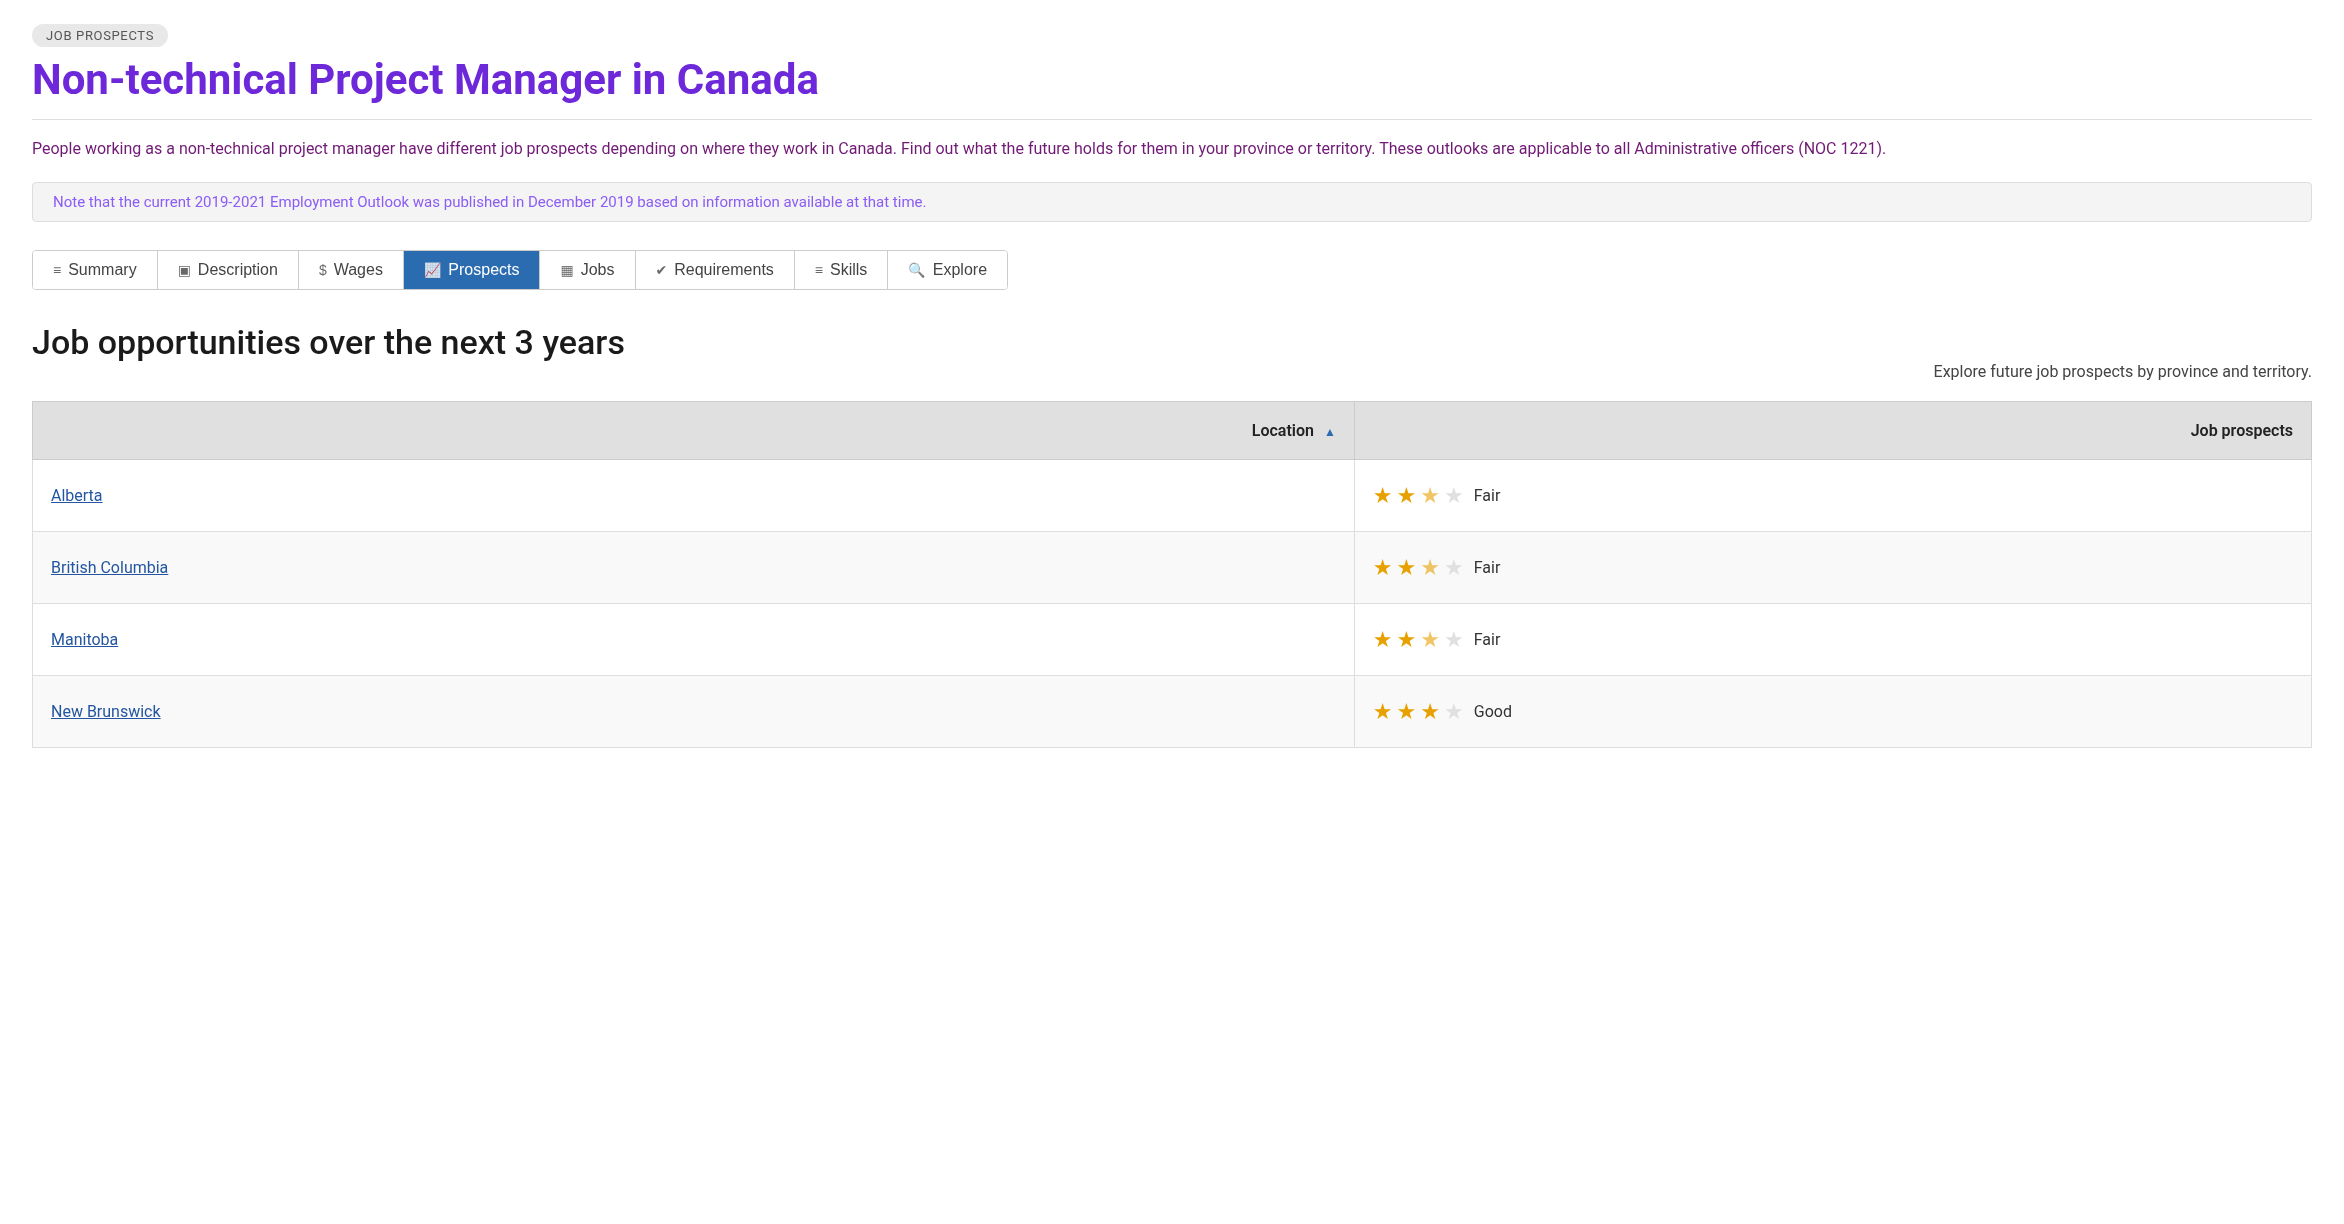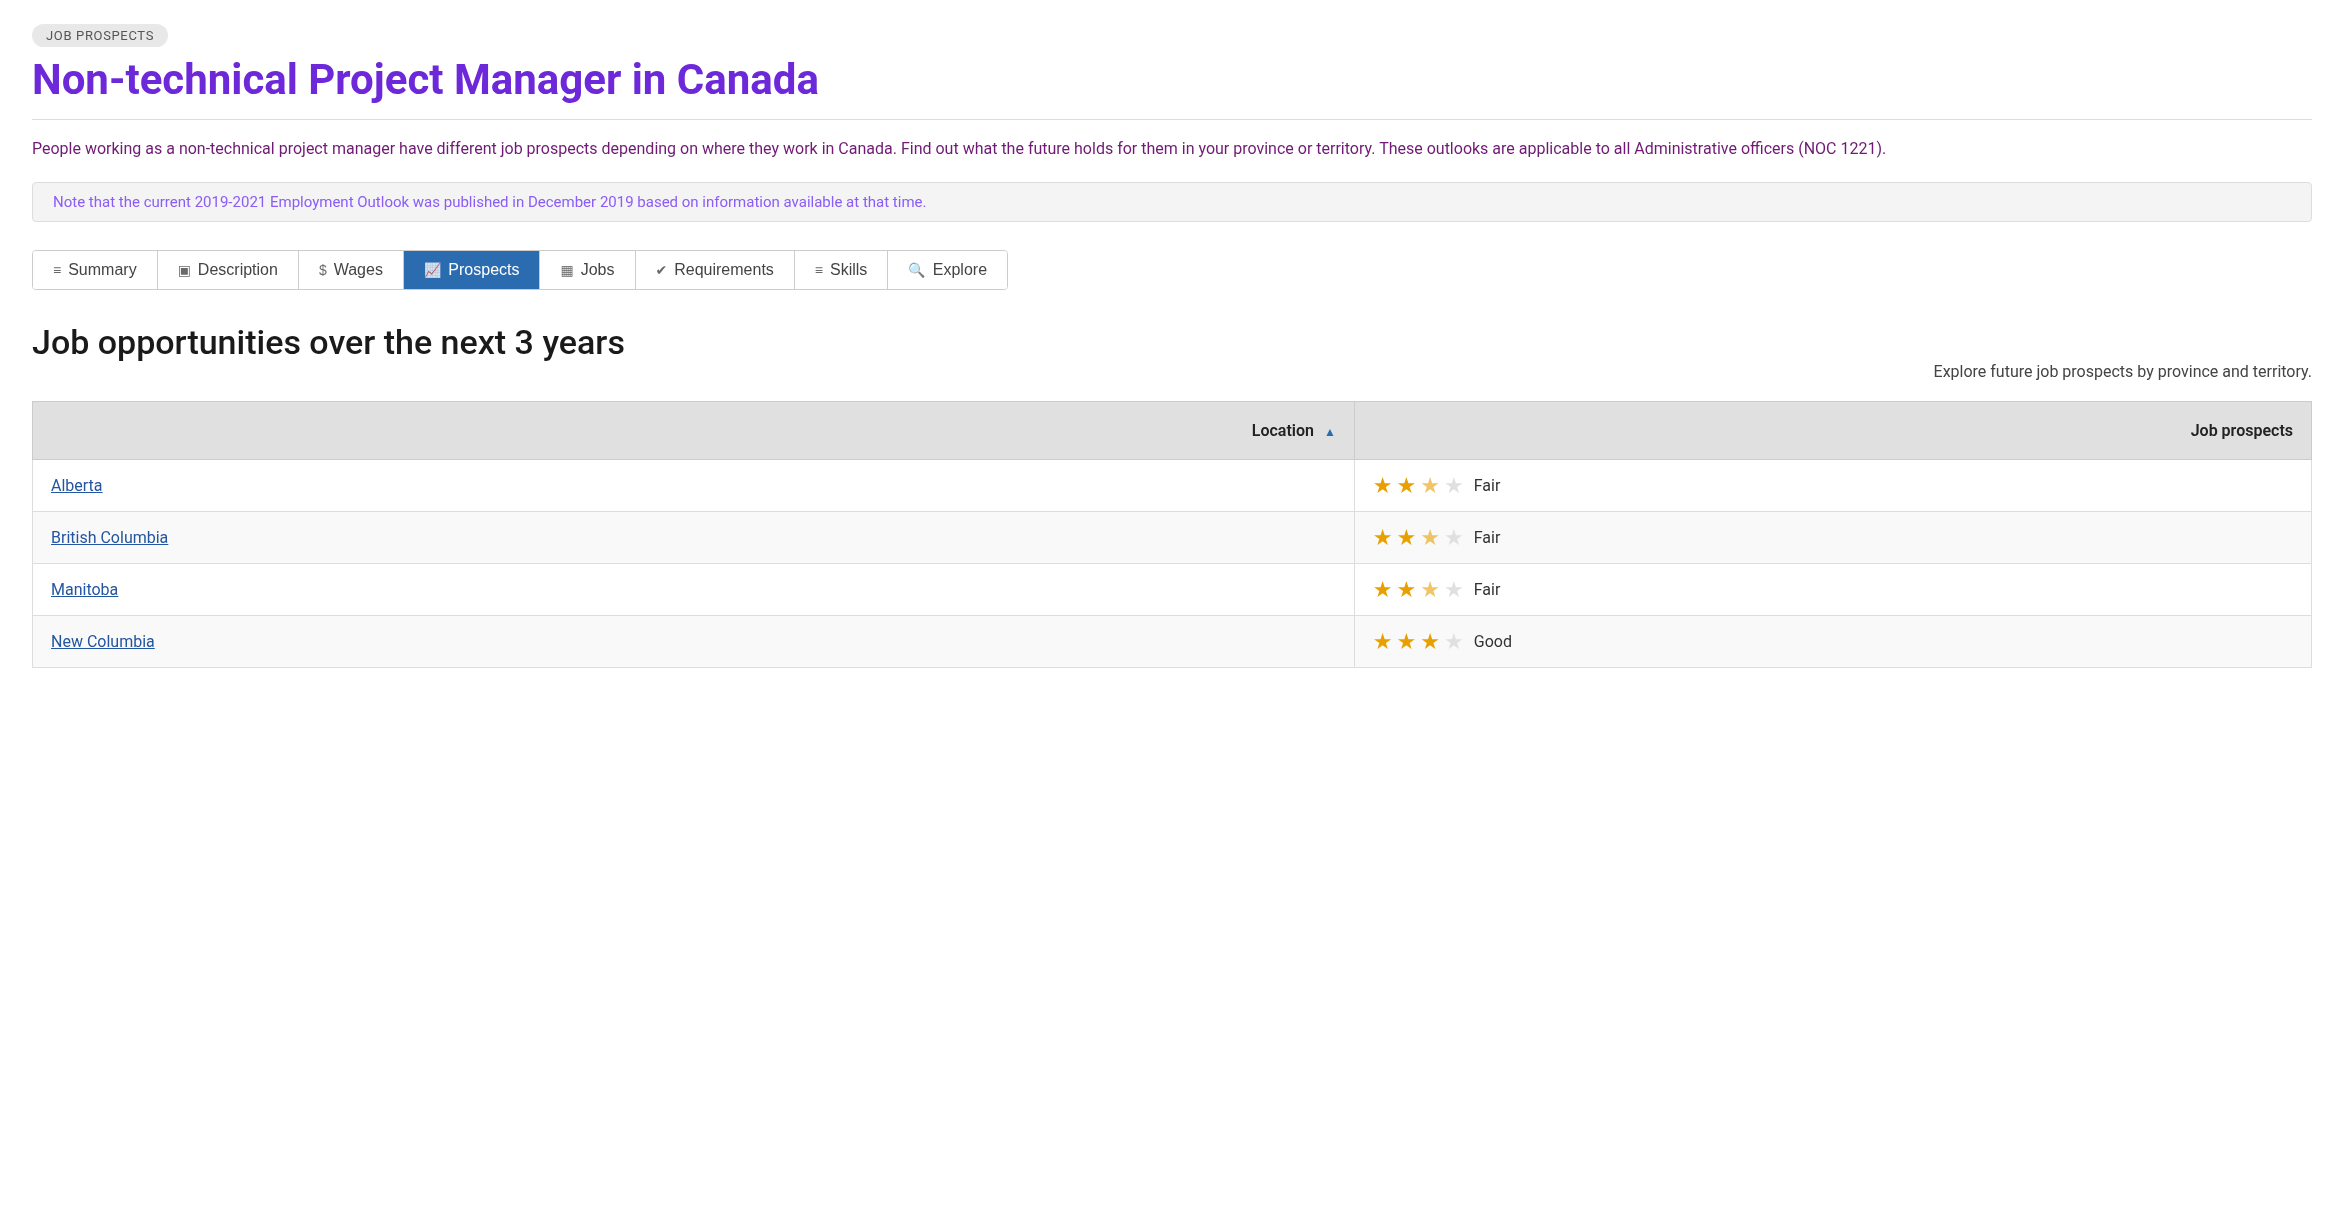--- a/index.html
+++ b/index.html
@@ -143,21 +143,21 @@
     .prospects-table tbody tr {
       background: #fff;
       border-bottom: 1px solid #ddd;
     }
 
     .prospects-table tbody tr:nth-child(even) {
       background: #f9f9f9;
     }
 
     .prospects-table tbody td {
-      padding: 13px 18px;
+      padding: 23px 18px;
       border: 1px solid #ddd;
       vertical-align: middle;
     }
 
     .location-link {
       color: #2355a0;
       text-decoration: underline;
       cursor: pointer;
     }
 
@@ -289,21 +289,21 @@
           <div class="stars-container">
             <span class="star filled">★</span>
             <span class="star filled">★</span>
             <span class="star half-filled" style="opacity: 0.6;">★</span>
             <span class="star">★</span>
             <span class="prospect-label">Fair</span>
           </div>
         </td>
       </tr>
       <tr>
-        <td><a class="location-link" href="#">New Columbia</a></td>
+        <td><a class="location-link" href="#">New Brunswick</a></td>
         <td>
           <div class="stars-container">
             <span class="star filled">★</span>
             <span class="star filled">★</span>
             <span class="star filled">★</span>
             <span class="star">★</span>
             <span class="prospect-label">Good</span>
           </div>
         </td>
       </tr>

